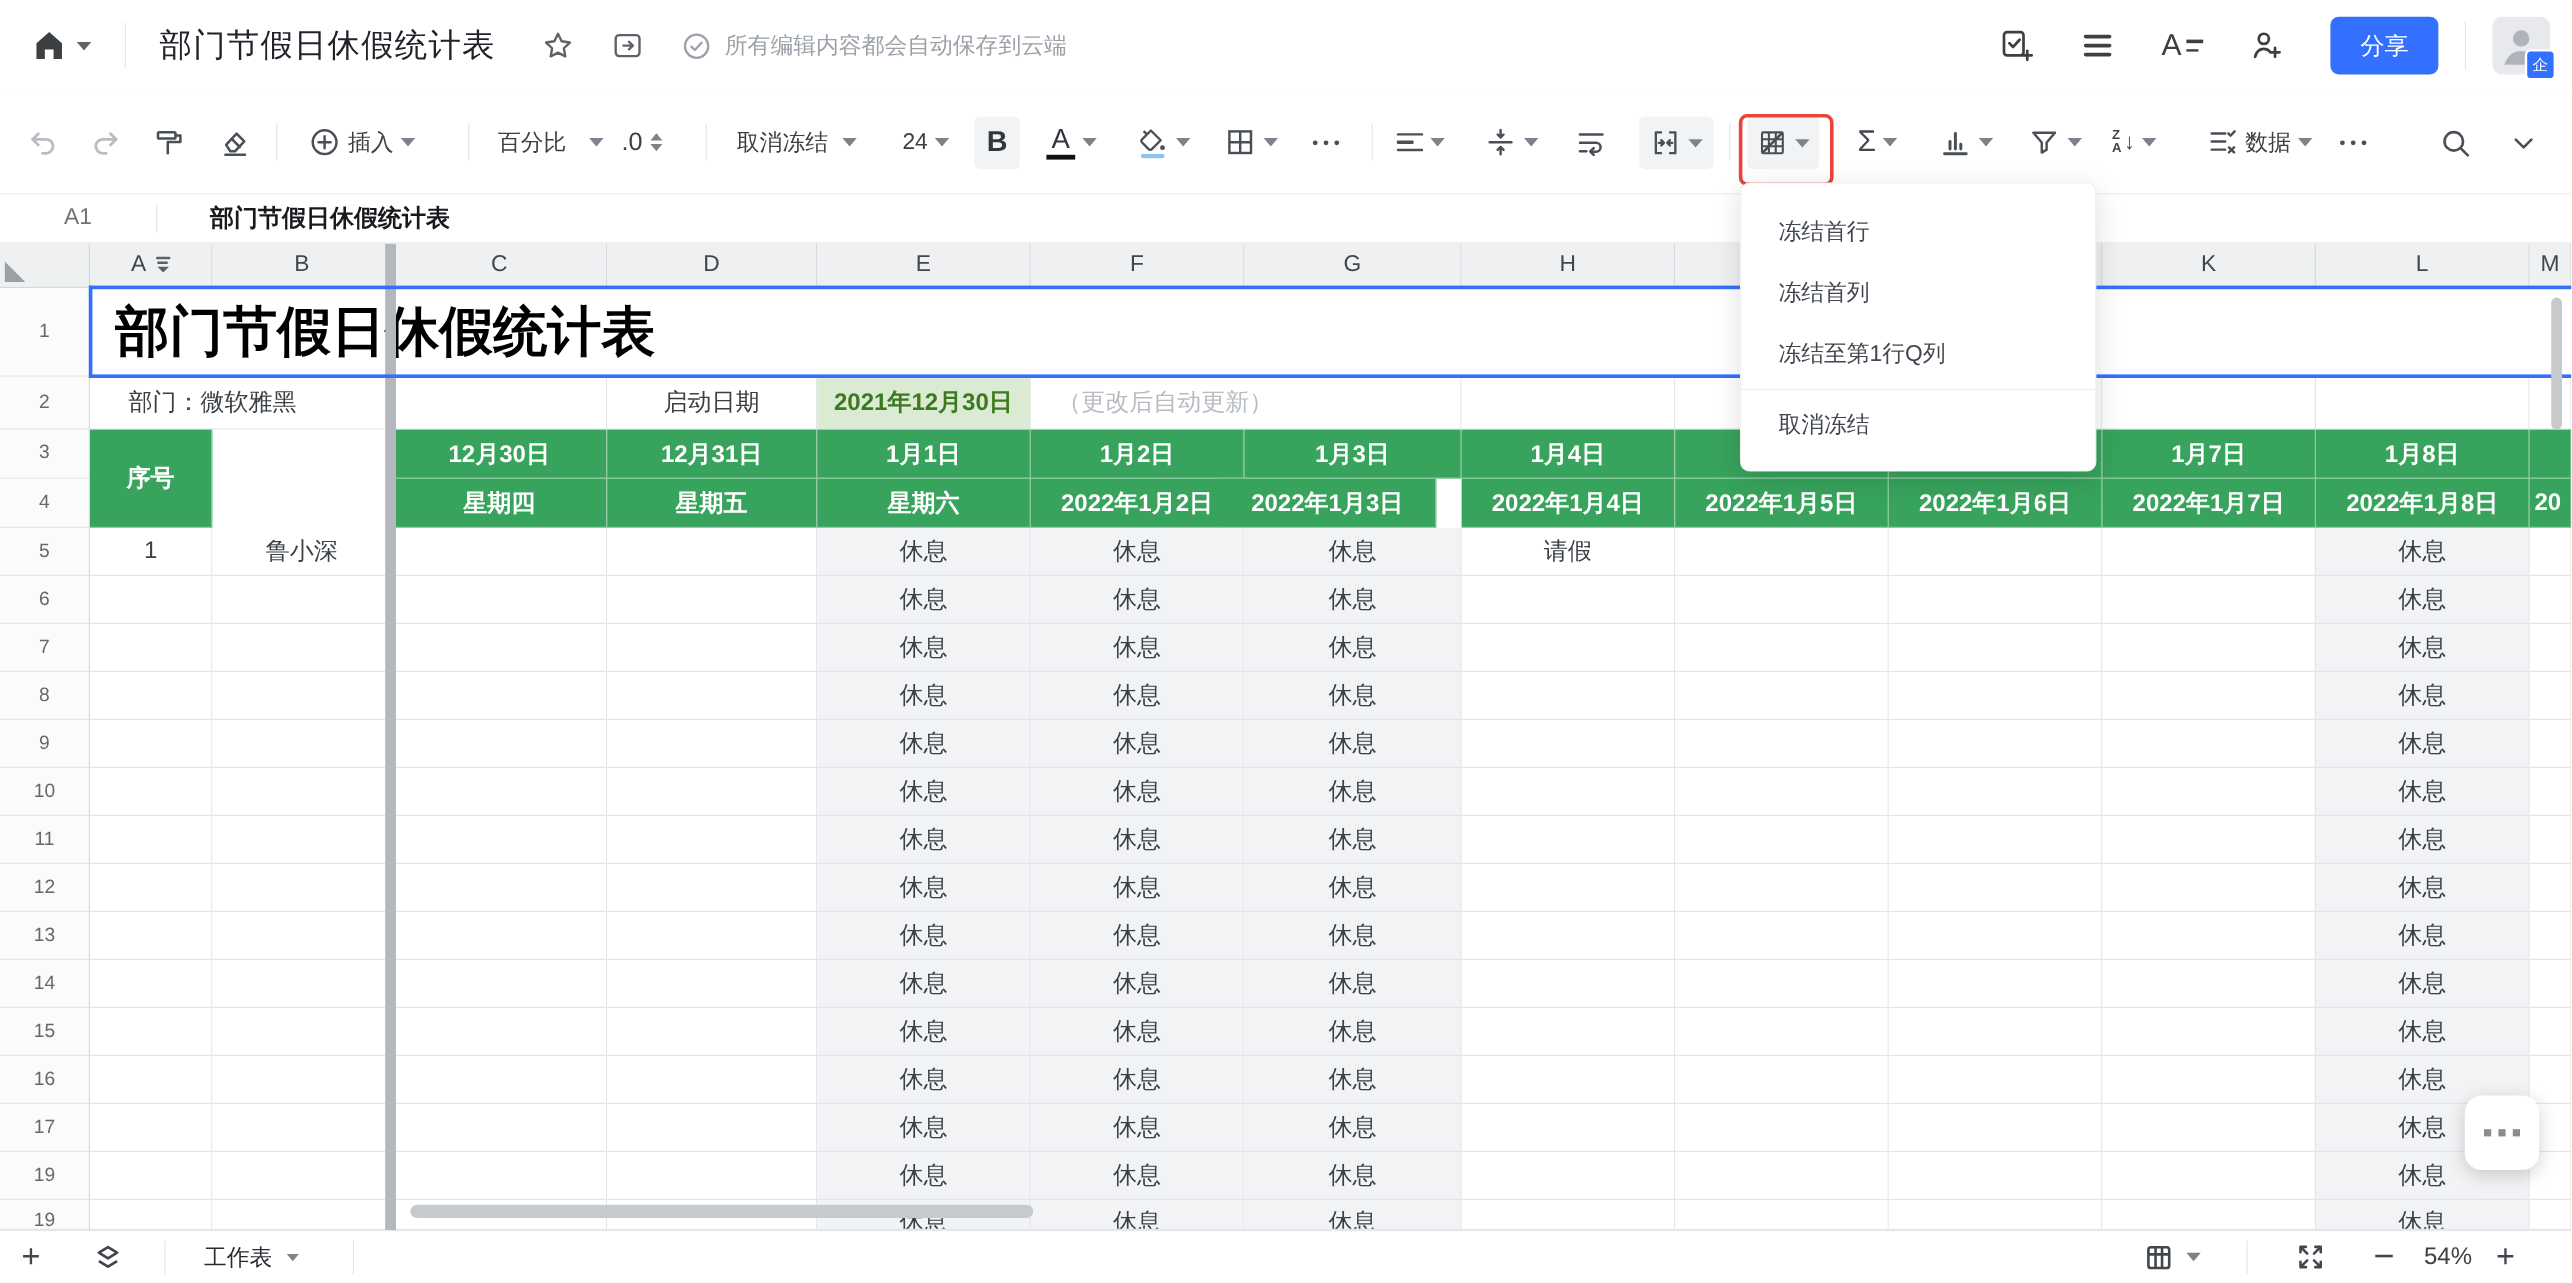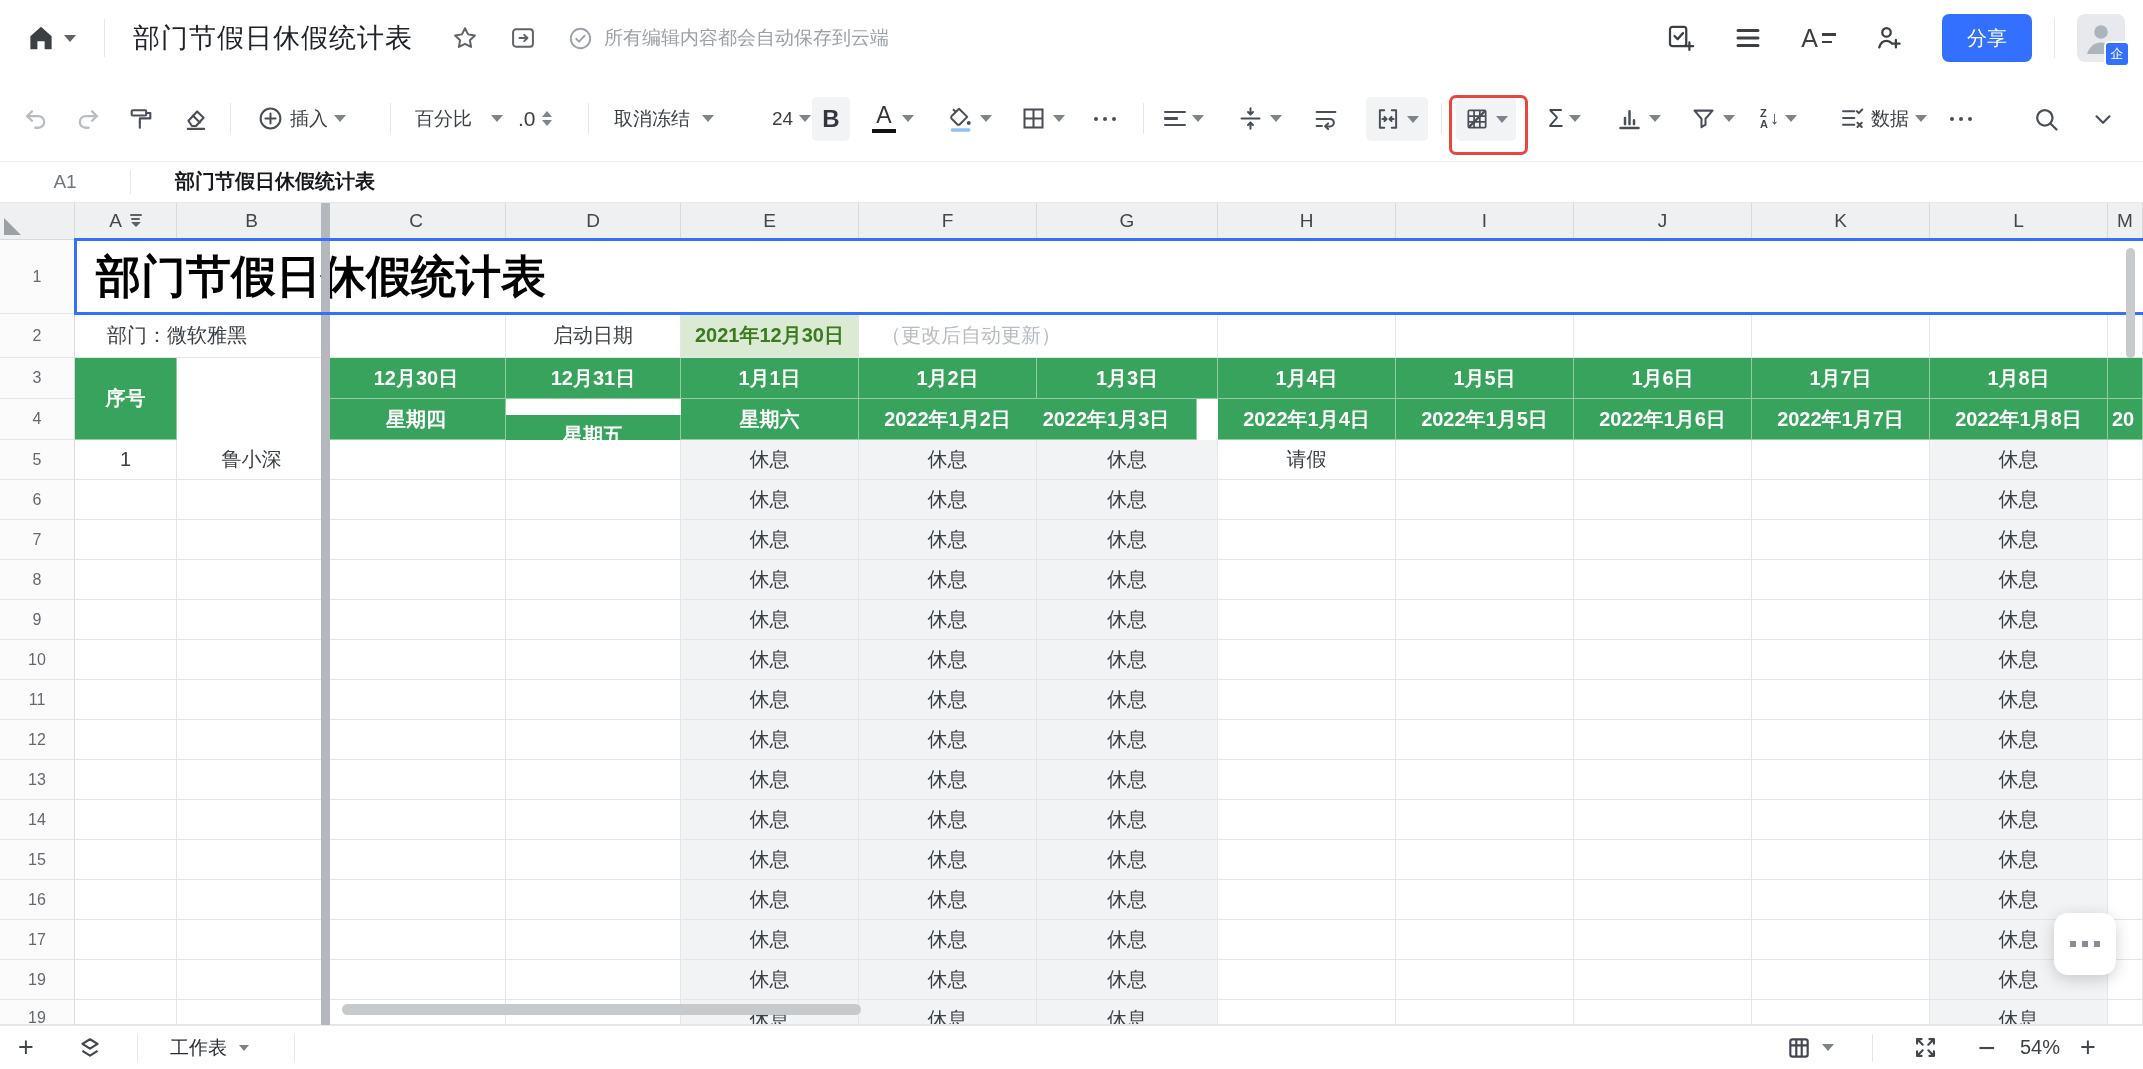--- a/index.html
+++ b/index.html
@@ -209,21 +209,21 @@
       <span class="spin">
           <i class="up"></i>
           <i class="dn"></i>
         </span>
     </span>
     <span class="tsep" style="left:588px;"></span>
     <span class="ti" style="left:614px;width:100px;justify-content:space-between;">
       <span class="tlabel">取消冻结</span>
       <span class="caret"></span>
     </span>
-    <span class="ti" style="left:752px;margin-left:20px;">
+    <span class="ti" style="left:752px;">
       <span class="tlabel">24</span>
       <span class="caret"></span>
     </span>
     <span class="ti pill" style="left:812px;width:38px;height:44px;top:21px;">
       <span class="bold-b">B</span>
     </span>
     <span class="ti" style="left:872px;">
       <span class="a-color">
           <span class="a">A</span>
           <span class="bar"></span>
@@ -393,21 +393,21 @@
       <div class="cell" style="left: 1574px; top: 112px; width: 178px; height: 44px;"></div>
       <div class="cell" style="left: 1752px; top: 112px; width: 178px; height: 44px;"></div>
       <div class="cell" style="left: 1930px; top: 112px; width: 178px; height: 44px;"></div>
       <div class="cell" style="left: 2108px; top: 112px; width: 35px; height: 44px;"></div>
       <div class="cell gutter" style="left: 0px; top: 156px; width: 75px; height: 41px;">3</div>
       <div class="cell gutter" style="left: 0px; top: 197px; width: 75px; height: 41px;">4</div>
       <div class="cell green" style="left: 75px; top: 156px; width: 102px; height: 82px;">序号</div>
       <div class="cell green" style="left: 327px; top: 156px; width: 179px; height: 41px;">12月30日</div>
       <div class="cell green" style="left: 327px; top: 197px; width: 179px; height: 41px;">星期四</div>
       <div class="cell green" style="left: 506px; top: 156px; width: 175px; height: 41px;">12月31日</div>
-      <div class="cell green" style="left: 506px; top: 213px; width: 175px; height: 41px;">星期五</div>
+      <div class="cell green" style="left: 506px; top: 197px; width: 175px; height: 41px;">星期五</div>
       <div class="cell green" style="left: 681px; top: 156px; width: 178px; height: 41px;">1月1日</div>
       <div class="cell green" style="left: 681px; top: 197px; width: 178px; height: 41px;">星期六</div>
       <div class="cell green" style="left: 859px; top: 156px; width: 178px; height: 41px;">1月2日</div>
       <div class="cell green" style="left: 859px; top: 197px; width: 178px; height: 41px;">2022年1月2日</div>
       <div class="cell green" style="left: 1037px; top: 156px; width: 181px; height: 41px;">1月3日</div>
       <div class="cell green" style="left: 1016px; top: 197px; width: 181px; height: 41px;">2022年1月3日</div>
       <div class="cell green" style="left: 1218px; top: 156px; width: 178px; height: 41px;">1月4日</div>
       <div class="cell green" style="left: 1218px; top: 197px; width: 178px; height: 41px;">2022年1月4日</div>
       <div class="cell green" style="left: 1396px; top: 156px; width: 178px; height: 41px;">1月5日</div>
       <div class="cell green" style="left: 1396px; top: 197px; width: 178px; height: 41px;">2022年1月5日</div>
@@ -637,20 +637,27 @@
     <div class="hscroll"></div>
     <div class="vscroll"></div>
   </div>
 
   <div class="float-more">
       <i></i>
       <i></i>
       <i></i>
     </div>
 
+  <div class="menu">
+    <div class="menu-item">冻结首行</div>
+    <div class="menu-item">冻结首列</div>
+    <div class="menu-item">冻结至第1行Q列</div>
+    <div class="menu-div"></div>
+    <div class="menu-item">取消冻结</div>
+  </div>
 
   <footer class="bottombar">
     <span class="bb" style="left:18px;">
         <span class="pm">+</span>
       </span>
     <span class="bb" style="left:76px;">
       <svg width="28" height="28" viewBox="0 0 24 24" fill="none" stroke="#41464f" stroke-width="1.9" stroke-linejoin="round">
           <path d="M12 4.5l6.5 4L12 12.5l-6.5-4z"></path>
           <path d="M5.5 14.5l6.5 4 6.5-4"></path>
         </svg>

